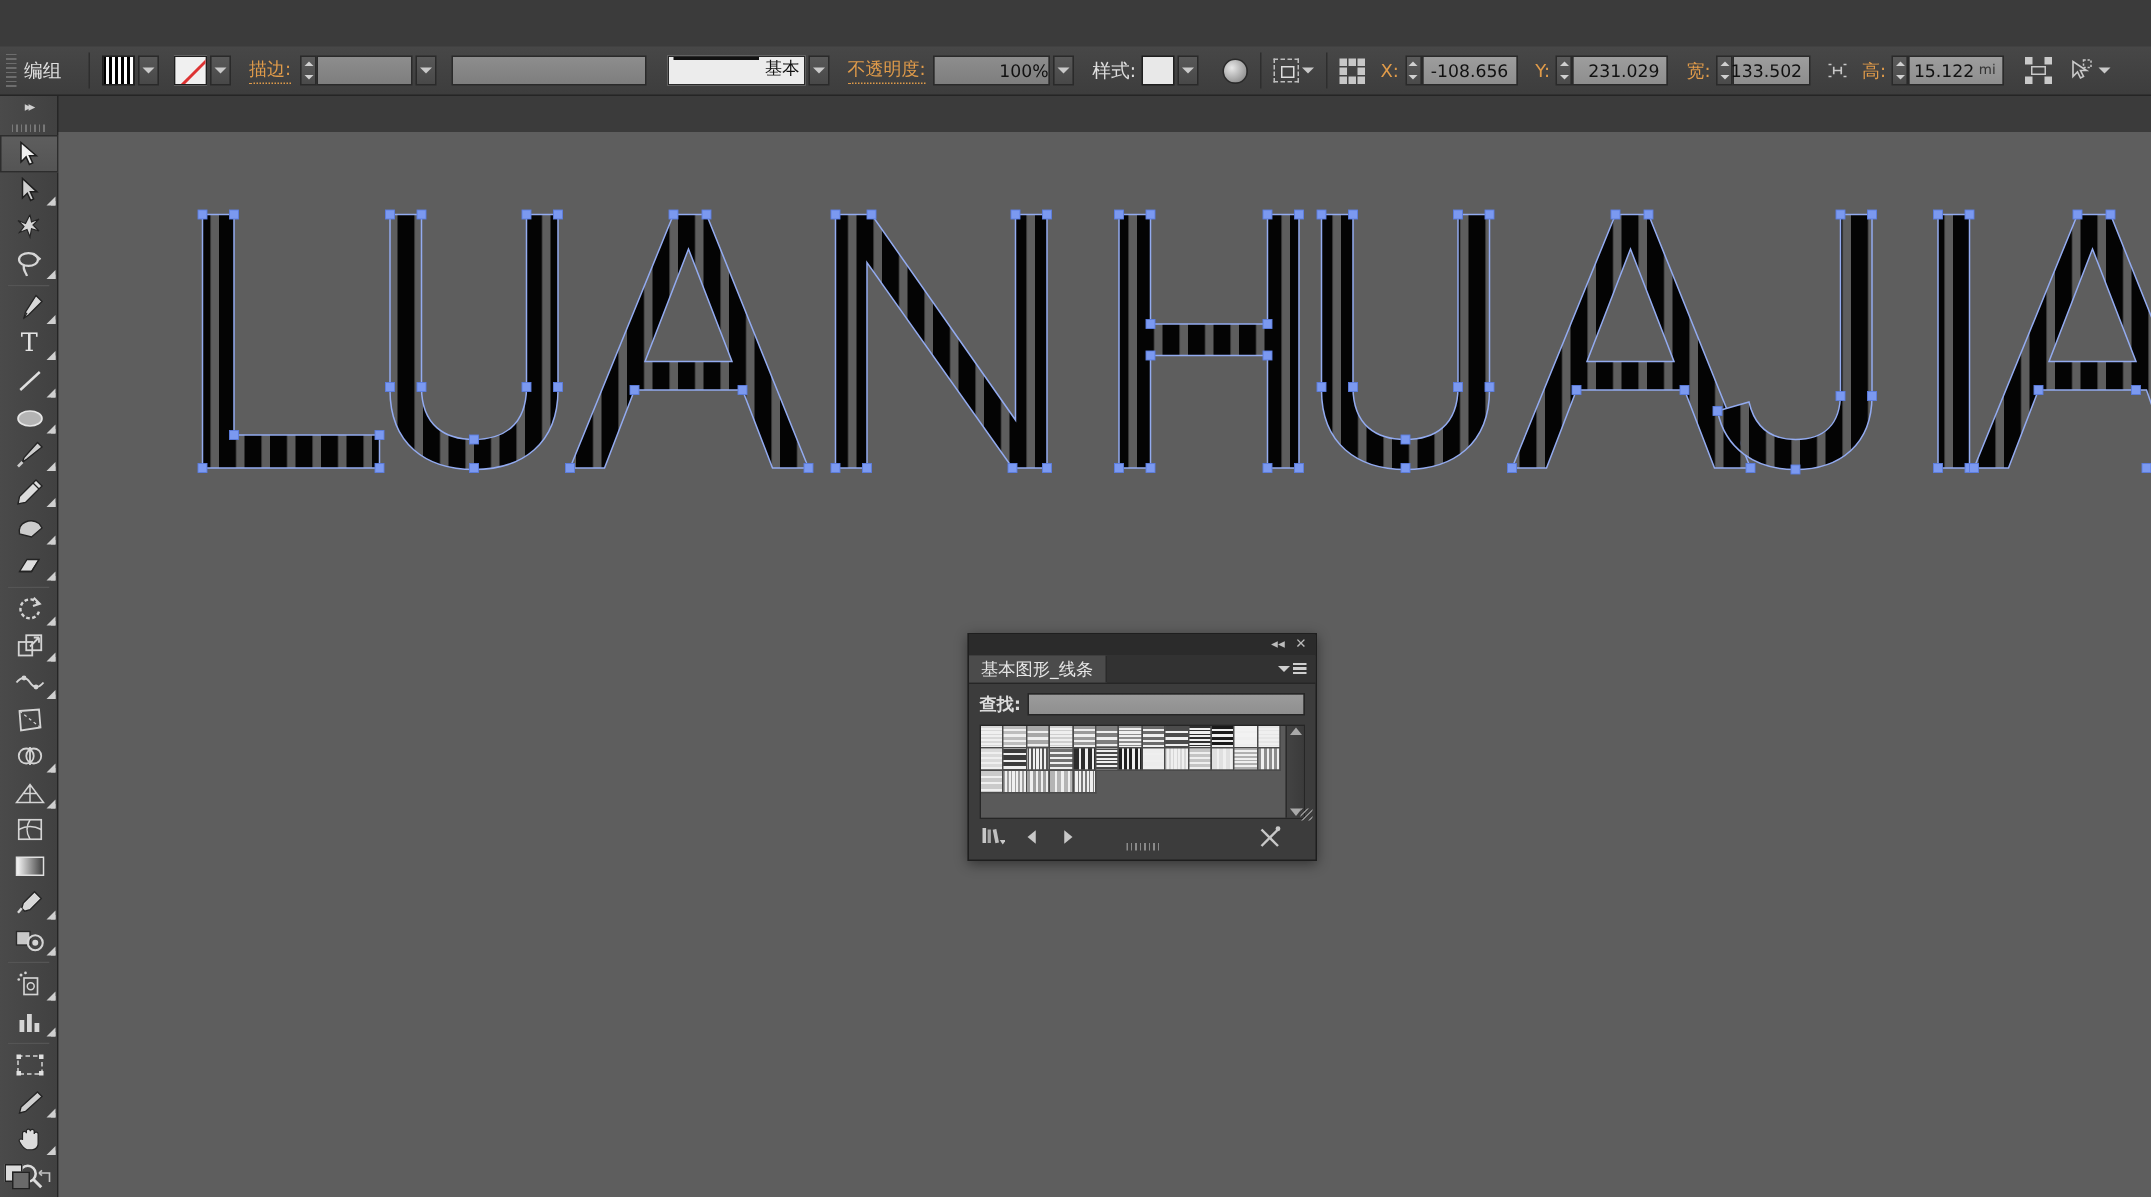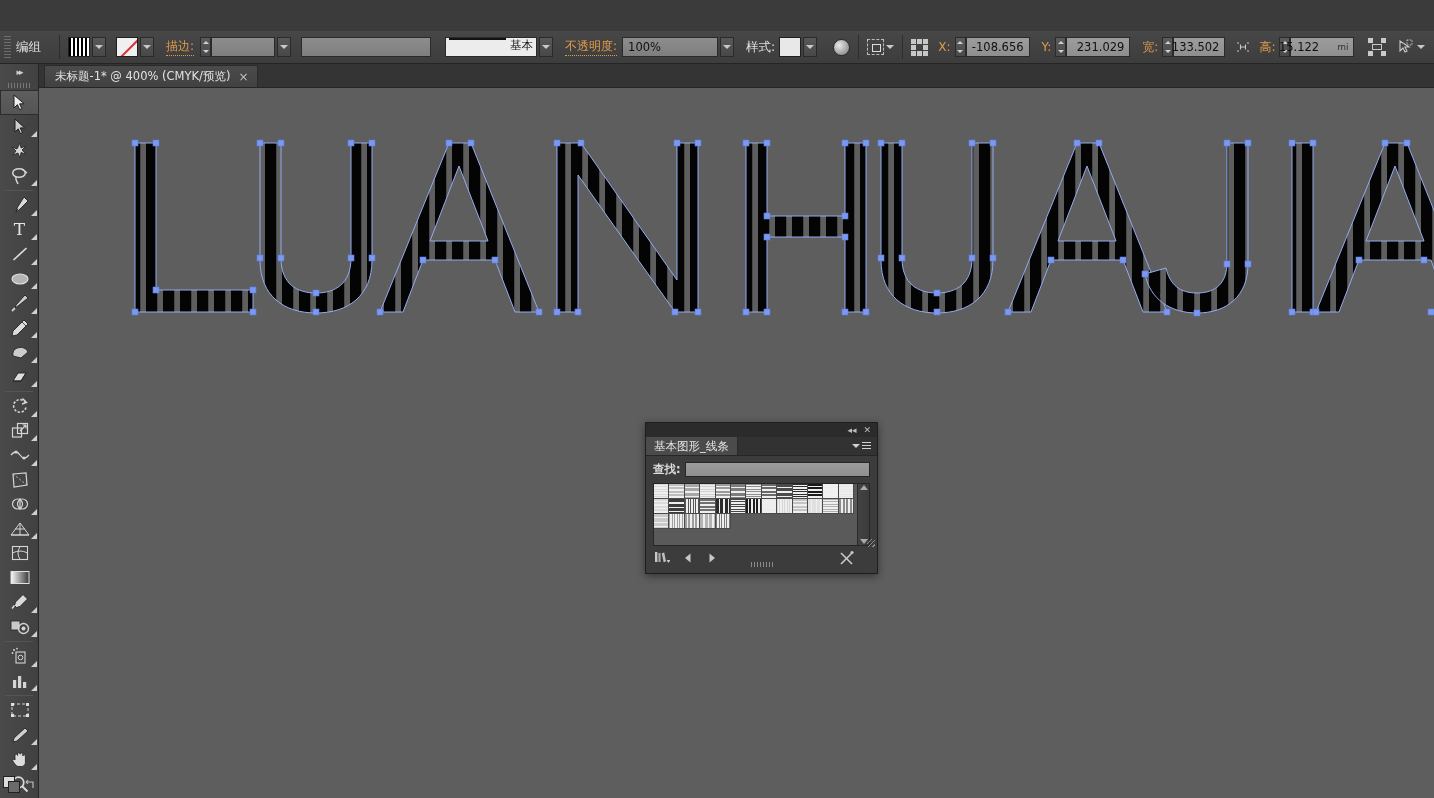--- a/index.html
+++ b/index.html
@@ -249,21 +249,21 @@
       </div>
       <div class="dd-btn">
           <div class="caret-dn"></div>
         </div>
     </div>
 
     <div style="width:12px"></div>
     <div class="orange-u">不透明度:</div>
     <div style="width:5px"></div>
     <div style="display:flex;align-items:center">
-      <div class="flat-select" style="width:96px;justify-content:flex-start;padding-left:5px;color:#111;font-size:11.5px">
+      <div class="flat-select" style="width:78px;justify-content:flex-end;padding-left:5px;color:#111;font-size:11.5px">
         <span>100%</span>
       </div>
       <div class="dd-btn">
           <div class="caret-dn"></div>
         </div>
     </div>
 
     <div style="width:12px"></div>
     <div class="ctrl-label" style="margin-right:4px">样式:</div>
     <div style="display:flex;align-items:center">
@@ -338,21 +338,21 @@
     </div>
 
     <div style="width:8px"></div>
     <div class="orange">高:</div>
     <div style="width:4px"></div>
     <div style="display:flex;align-items:center">
       <div class="spin">
           <i class="up"></i>
           <i class="dn"></i>
         </div>
-      <div class="field" style="width:64px;justify-content:flex-end;gap:18px">
+      <div class="field" style="width:64px;justify-content:flex-end;gap:3px">
         <span>15.122</span>
         <span style="font-size:9px;color:#333">mi</span>
       </div>
     </div>
 
     <div style="width:14px"></div>
     <div class="txn-ico">
       <span class="corner" style="left:0;top:0"></span>
         <span class="corner" style="right:0;top:0"></span>
       <span class="corner" style="left:0;bottom:0"></span>
@@ -362,26 +362,20 @@
     <div style="width:12px"></div>
     <div style="display:flex;align-items:center;gap:3px">
       <svg width="16" height="16" viewBox="0 0 16 16">
           <path d="M2 2 L2 12 L5 9 L7 13 L9 12 L7 8 L11 8 Z" fill="none" stroke="#c8c8c8" stroke-width="1.1"></path>
           <rect x="9" y="1" width="5" height="5" fill="none" stroke="#c8c8c8" stroke-width="1" stroke-dasharray="1.5 1.2"></rect>
         </svg>
       <div class="caret-dn"></div>
     </div>
   </div>
 
-  <div class="tabbar">
-    <div class="doctab">
-      <span>未标题-1* @ 400% (CMYK/预览)</span>
-      <span class="tabclose">×</span>
-    </div>
-  </div>
 
   <div class="toolbar">
     <div class="tb-head">
         <span class="tb-arrows">▸▸</span>
       </div>
     <div class="tb-grip">
         <i></i>
       </div>
     <div class="tgrid">
 

